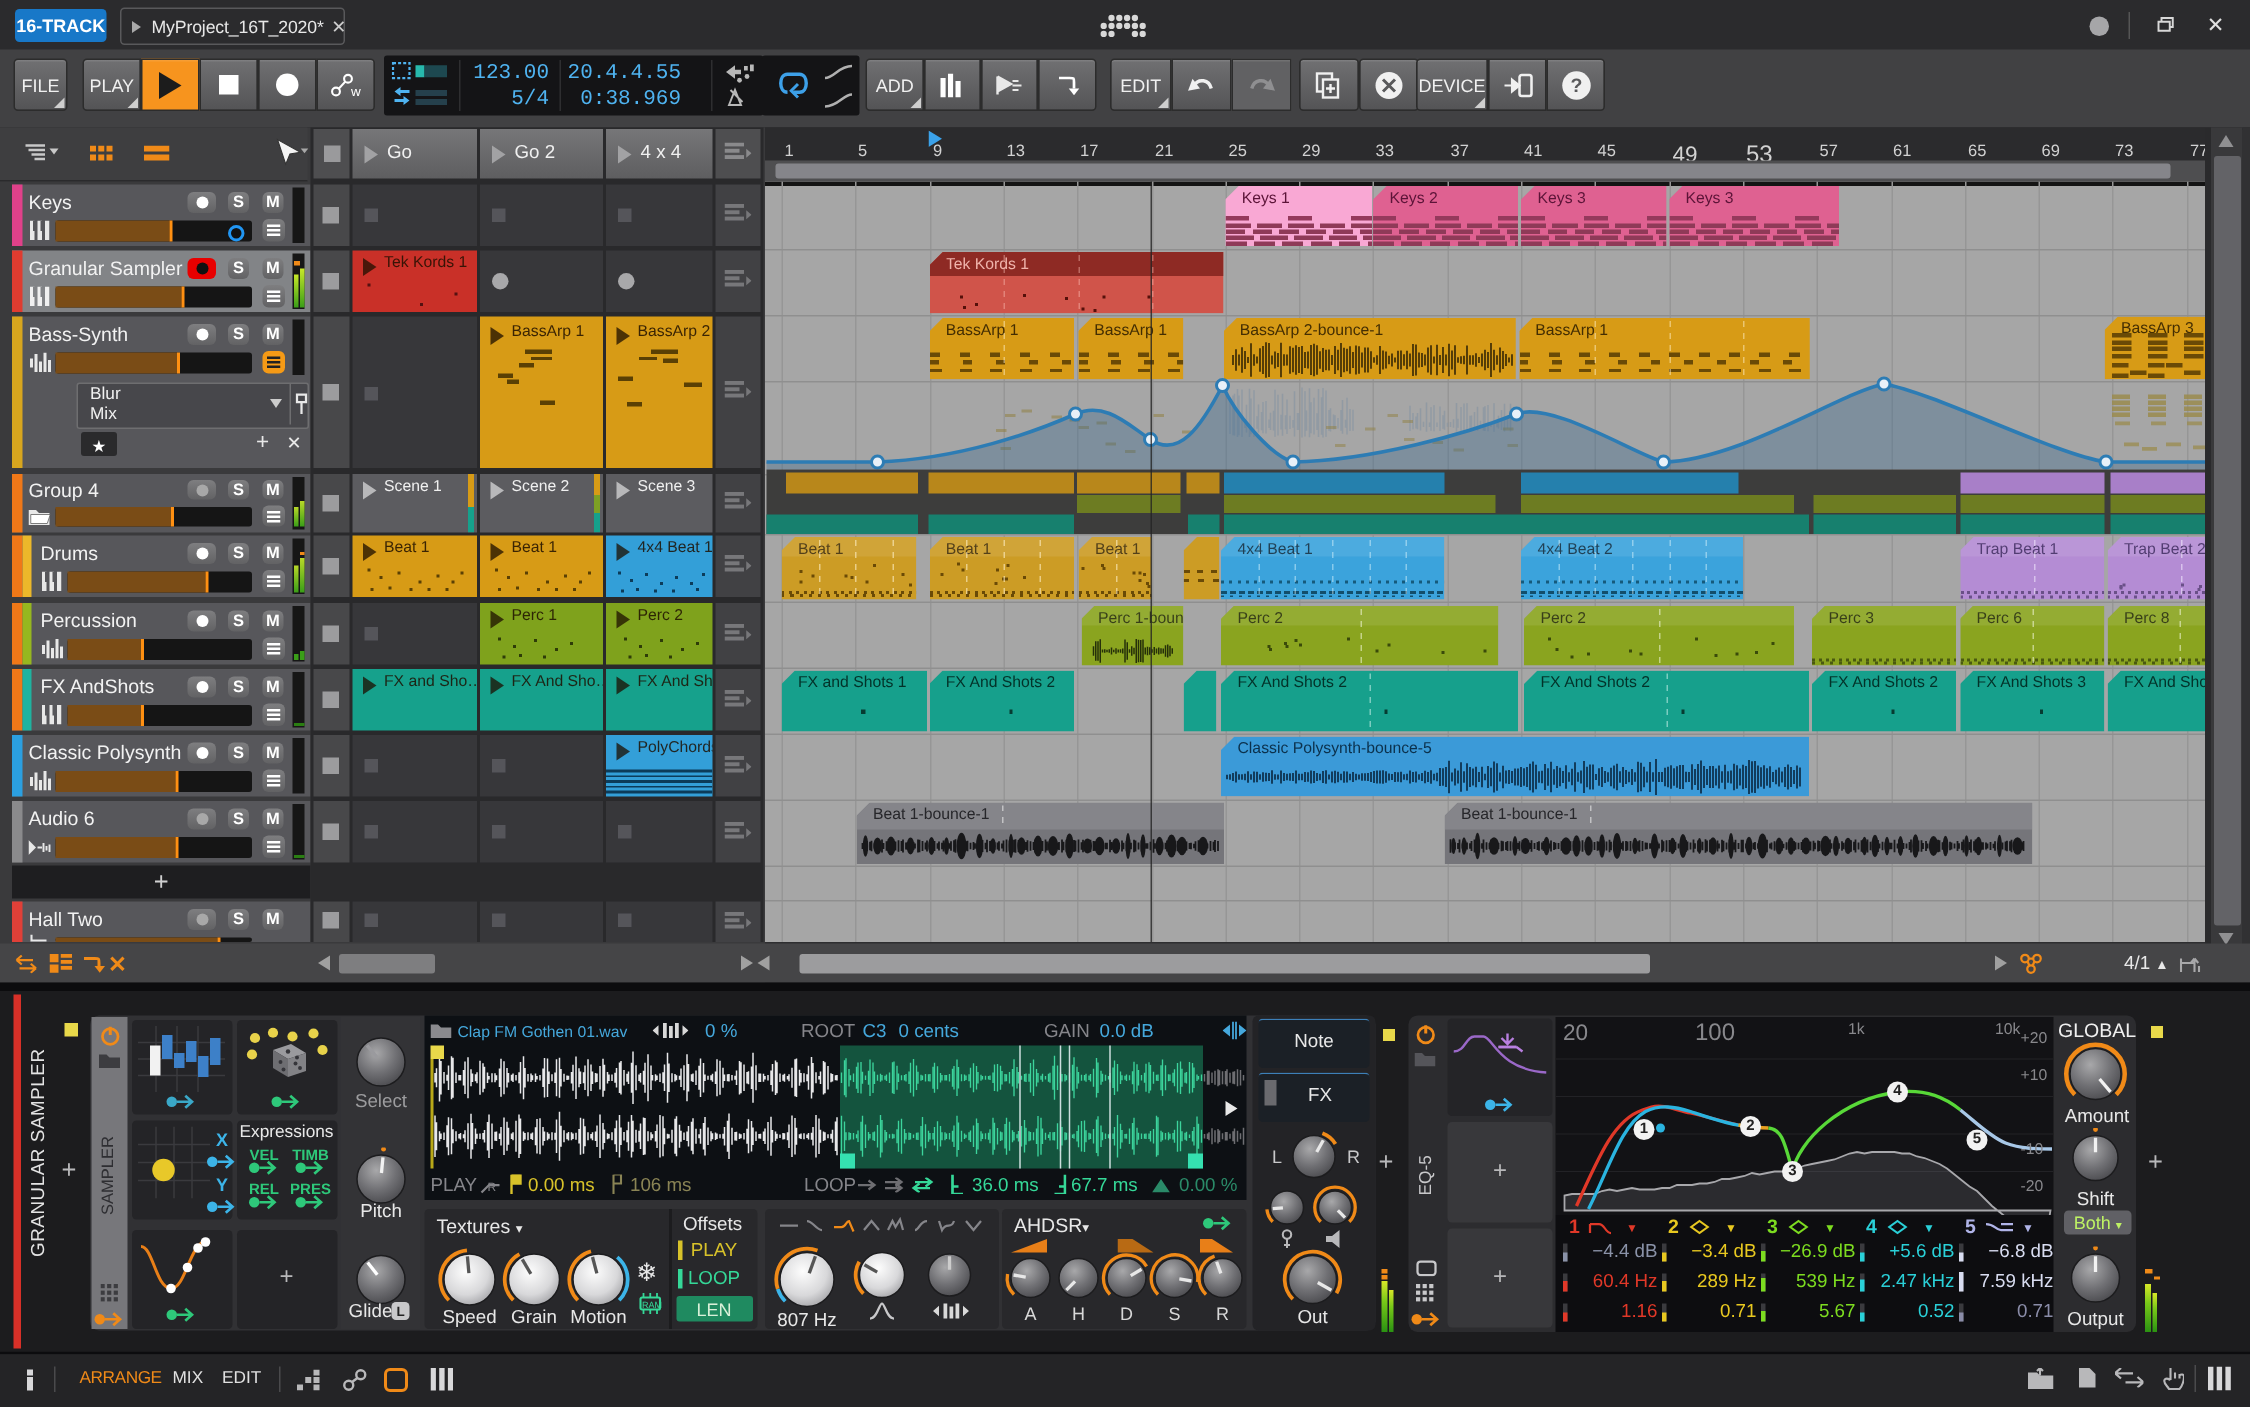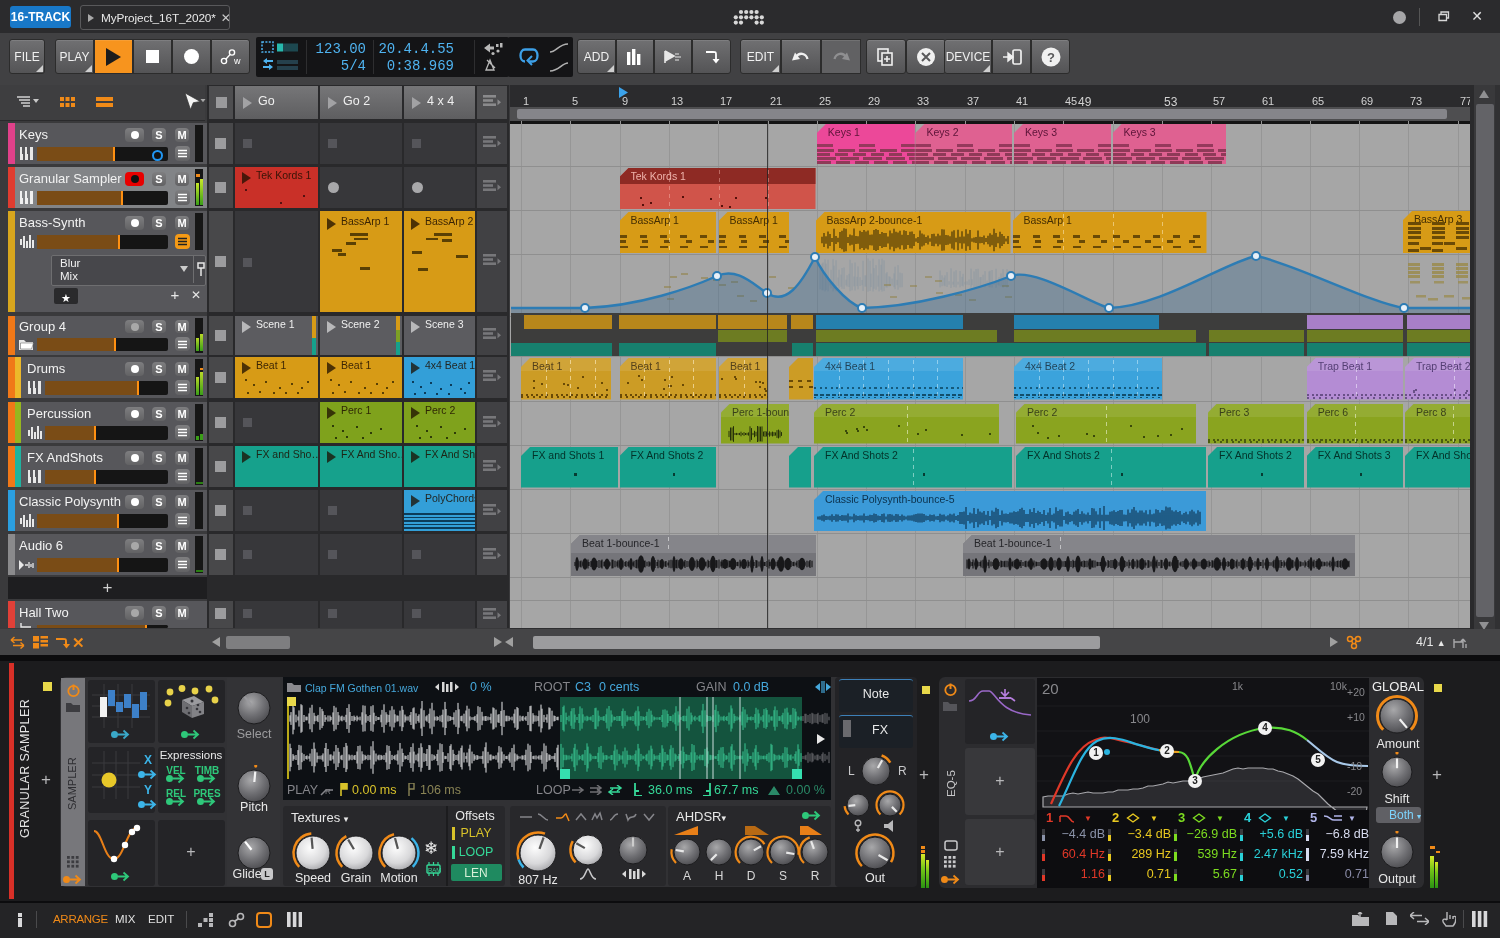--- a/index.html
+++ b/index.html
@@ -873,22 +873,22 @@
       <span style="position:absolute;left:622px;top:95px;font-size:11px;color:#d2d2d2">9</span>
       <span style="position:absolute;left:671px;top:95px;font-size:11px;color:#d2d2d2">13</span>
       <span style="position:absolute;left:720px;top:95px;font-size:11px;color:#d2d2d2">17</span>
       <span style="position:absolute;left:770px;top:95px;font-size:11px;color:#d2d2d2">21</span>
       <span style="position:absolute;left:819px;top:95px;font-size:11px;color:#d2d2d2">25</span>
       <span style="position:absolute;left:868px;top:95px;font-size:11px;color:#d2d2d2">29</span>
       <span style="position:absolute;left:917px;top:95px;font-size:11px;color:#d2d2d2">33</span>
       <span style="position:absolute;left:967px;top:95px;font-size:11px;color:#d2d2d2">37</span>
       <span style="position:absolute;left:1016px;top:95px;font-size:11px;color:#d2d2d2">41</span>
       <span style="position:absolute;left:1065px;top:95px;font-size:11px;color:#d2d2d2">45</span>
-      <span style="position:absolute;left:1078px;top:95px;font-size:12px;color:#d2d2d2">49</span>
-      <span style="position:absolute;left:1164px;top:95px;font-size:12px;color:#d2d2d2">53</span>
+      <span style="position:absolute;left:1115px;top:95px;font-size:15px;color:#d2d2d2">49</span>
+      <span style="position:absolute;left:1164px;top:95px;font-size:16px;color:#d2d2d2">53</span>
       <span style="position:absolute;left:1213px;top:95px;font-size:11px;color:#d2d2d2">57</span>
       <span style="position:absolute;left:1262px;top:95px;font-size:11px;color:#d2d2d2">61</span>
       <span style="position:absolute;left:1312px;top:95px;font-size:11px;color:#d2d2d2">65</span>
       <span style="position:absolute;left:1361px;top:95px;font-size:11px;color:#d2d2d2">69</span>
       <span style="position:absolute;left:1410px;top:95px;font-size:11px;color:#d2d2d2">73</span>
       <span style="position:absolute;left:1460px;top:95px;font-size:11px;color:#d2d2d2">77</span>
     </div>
 <svg class="a" style="left:619px;top:87px" width="10" height="12">
       <path d="M0 0 L9 5.5 L0 11 Z" fill="#3ba2ea"></path>
     </svg>
@@ -921,21 +921,21 @@
 <span style="position:absolute;left:0;top:133px;width:960px;height:1px;background:#8f8f8f"></span>
 <span style="position:absolute;left:0;top:194.5px;width:960px;height:1px;background:#8f8f8f"></span>
 <span style="position:absolute;left:0;top:235px;width:960px;height:1px;background:#8f8f8f"></span>
 <span style="position:absolute;left:0;top:279.5px;width:960px;height:1px;background:#8f8f8f"></span>
 <span style="position:absolute;left:0;top:323.5px;width:960px;height:1px;background:#8f8f8f"></span>
 <span style="position:absolute;left:0;top:367.5px;width:960px;height:1px;background:#8f8f8f"></span>
 <span style="position:absolute;left:0;top:411.5px;width:960px;height:1px;background:#8f8f8f"></span>
 <span style="position:absolute;left:0;top:455.5px;width:960px;height:1px;background:#8f8f8f"></span>
 <span style="position:absolute;left:0;top:479px;width:960px;height:1px;background:#8f8f8f"></span>
 </div>
-<div class="clip bev" style="left:816.8px;top:124px;width:98px;height:40px;background:#ec4899;overflow:hidden">
+<div class="clip bev" style="left:816.8px;top:124px;width:98px;height:40px;background:#f9a8d4;overflow:hidden">
       <span class="cliplab" style="color:#5c1438">Keys 1</span>
       <span style="position:absolute;left:0;top:20px;width:100%;height:3px;background:repeating-linear-gradient(90deg,#95395c 0 16px,transparent 16px 42px);opacity:1"></span>
       <span style="position:absolute;left:0;top:24.5px;width:100%;height:3.5px;background:repeating-linear-gradient(90deg,#8f3a58 0 17px,transparent 17px 21px);opacity:1"></span>
       <span style="position:absolute;left:0;top:28.5px;width:100%;height:3px;background:repeating-linear-gradient(90deg,#8f3a58 0 13px,transparent 13px 18px);opacity:1"></span>
       <span style="position:absolute;left:0;top:32.5px;width:100%;height:3px;background:repeating-linear-gradient(90deg,#8f3a58 0 19px,transparent 19px 23px);opacity:1"></span>
       <span style="position:absolute;left:0;top:36.5px;width:100%;height:3px;background:repeating-linear-gradient(90deg,#8f3a58 0 14px,transparent 14px 19px);opacity:1"></span>
     </div>
 <div class="clip bev" style="left:915.4px;top:124px;width:97.1px;height:40px;background:#df6191;overflow:hidden">
       <span class="cliplab" style="color:#5c1438">Keys 2</span>
       <span style="position:absolute;left:0;top:20px;width:100%;height:3px;background:repeating-linear-gradient(90deg,#95395c 0 16px,transparent 16px 42px);opacity:1"></span>
@@ -1885,21 +1885,21 @@
       <path d="M142 74 C150 75 152 80 158 103 C162 83 190 55 228 50 C248 48 260 54 270 62" fill="none" stroke="#58d838" stroke-width="2.2"></path>
       <path d="M270 62 C280 70 290 80 300 84 C310 88 322 88 331 88" fill="none" stroke="#a8c8e8" stroke-width="2.2"></path>
       <circle cx="70" cy="74" r="3" fill="#2ab4e0"></circle>
     </svg>
 <div class="a" style="left:1089px;top:746px;width:14px;height:14px;border-radius:50%;background:#f2f2f2;color:#222;font-size:10px;font-weight:bold;text-align:center;line-height:14px">1</div>
 <div class="a" style="left:1160px;top:744px;width:14px;height:14px;border-radius:50%;background:#f2f2f2;color:#222;font-size:10px;font-weight:bold;text-align:center;line-height:14px">2</div>
 <div class="a" style="left:1188px;top:774px;width:14px;height:14px;border-radius:50%;background:#f2f2f2;color:#222;font-size:10px;font-weight:bold;text-align:center;line-height:14px">3</div>
 <div class="a" style="left:1258px;top:721px;width:14px;height:14px;border-radius:50%;background:#f2f2f2;color:#222;font-size:10px;font-weight:bold;text-align:center;line-height:14px">4</div>
 <div class="a" style="left:1311px;top:753px;width:14px;height:14px;border-radius:50%;background:#f2f2f2;color:#222;font-size:10px;font-weight:bold;text-align:center;line-height:14px">5</div>
 <div class="a" style="left:1042px;top:680px;font-size:15px;color:#88888c;white-space:nowrap">20</div>
-<div class="a" style="left:1130px;top:712px;font-size:12px;color:#88888c;white-space:nowrap">100</div>
+<div class="a" style="left:1130px;top:680px;font-size:16px;color:#88888c;white-space:nowrap">100</div>
 <div class="a" style="left:1232px;top:680px;font-size:10.5px;color:#88888c;white-space:nowrap">1k</div>
 <div class="a" style="left:1330px;top:680px;font-size:10.5px;color:#88888c;white-space:nowrap">10k</div>
 <div class="a" style="left:1347px;top:686px;font-size:10.5px;color:#88888c;white-space:nowrap">+20</div>
 <div class="a" style="left:1347px;top:711px;font-size:10.5px;color:#88888c;white-space:nowrap">+10</div>
 <div class="a" style="left:1347px;top:760px;font-size:10.5px;color:#88888c;white-space:nowrap">-10</div>
 <div class="a" style="left:1347px;top:785px;font-size:10.5px;color:#88888c;white-space:nowrap">-20</div>
 <div class="a" style="left:1037px;top:810px;width:332px;height:78px;background:#0d0d10;border-radius:0px;"></div>
 <div class="a" style="left:1046px;top:810px;font-size:13px;color:#e03828;white-space:nowrap;font-weight:bold">1</div>
 <svg class="a" style="left:1058px;top:812px" width="22" height="12">
       <path d="M2 10 v-6 M2 4 h6 c4 0 4 6 8 6" stroke="#e03828" stroke-width="1.5" fill="none"></path>
@@ -1976,21 +1976,21 @@
       <circle cx="22" cy="22" r="17" fill="url(#kg)" stroke="#1c1c1e" stroke-width="1"></circle>
       <line x1="24.7" y1="25.3" x2="32.0" y2="33.9" stroke="#f2f2f2" stroke-width="2.2"></line>
     </svg>
 <div class="a" style="left:1398px;top:737px;font-size:12.5px;color:#e8e8e8;white-space:nowrap;transform:translateX(-50%)">Amount</div>
 <svg class="a" style="left:1377px;top:752px" width="40" height="40">
       <circle cx="20" cy="20" r="15" fill="url(#kg)" stroke="#1c1c1e" stroke-width="1"></circle>
       <line x1="20.0" y1="16.2" x2="20.0" y2="6.5" stroke="#f2f2f2" stroke-width="2.2"></line>
       <circle cx="20.0" cy="1.0" r="1.6" fill="#f08a18"></circle>
     </svg>
 <div class="a" style="left:1397px;top:792px;font-size:12.5px;color:#e8e8e8;white-space:nowrap;transform:translateX(-50%)">Shift</div>
-<div class="a" style="left:1376px;top:807px;width:45px;height:16px;background:#606065;border-radius:3px;color:#7dd3fc;font-size:12px;text-align:right;line-height:16px">Both <span style="font-size:8px">▾</span></div>
+<div class="a" style="left:1376px;top:807px;width:45px;height:16px;background:#606065;border-radius:3px;color:#bef264;font-size:12px;text-align:center;line-height:16px">Both <span style="font-size:8px">▾</span></div>
 <svg class="a" style="left:1376px;top:831px" width="42" height="42">
       <circle cx="21" cy="21" r="16" fill="url(#kg)" stroke="#1c1c1e" stroke-width="1"></circle>
       <line x1="21.0" y1="17.0" x2="21.0" y2="6.5" stroke="#f2f2f2" stroke-width="2.2"></line>
       <circle cx="21.0" cy="1.0" r="1.6" fill="#f08a18"></circle>
     </svg>
 <div class="a" style="left:1397px;top:872px;font-size:12.5px;color:#e8e8e8;white-space:nowrap;transform:translateX(-50%)">Output</div>
 <div class="a" style="left:1434px;top:684px;width:8px;height:8px;background:#e8d84a;border-radius:0px;"></div>
 <div class="a" style="left:1432px;top:765px;font-size:17px;color:#b8b8ba;white-space:nowrap">+</div>
 <div class="a" style="left:1430px;top:856px;width:3.5px;height:32px;background:linear-gradient(#d8e828,#78c818 40%,#2a9212)"></div>
 <div class="a" style="left:1434.5px;top:862px;width:3.5px;height:26px;background:linear-gradient(#d8e828,#78c818 40%,#2a9212)"></div>

